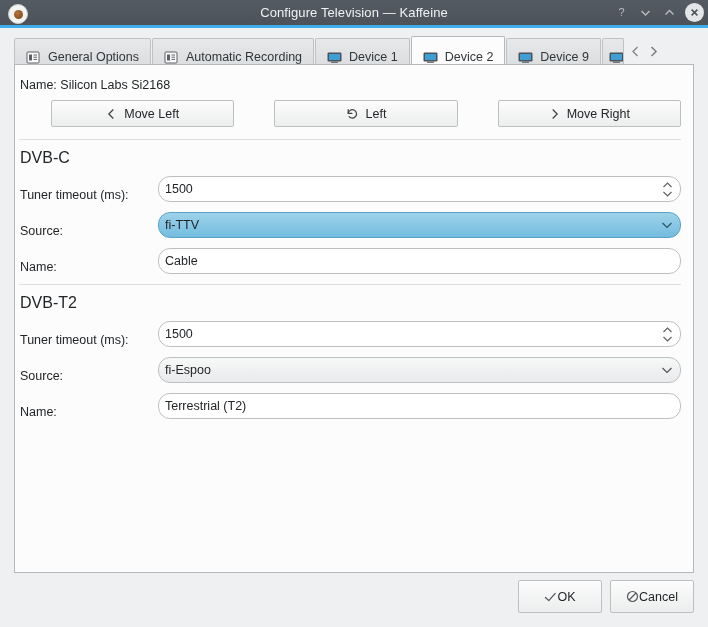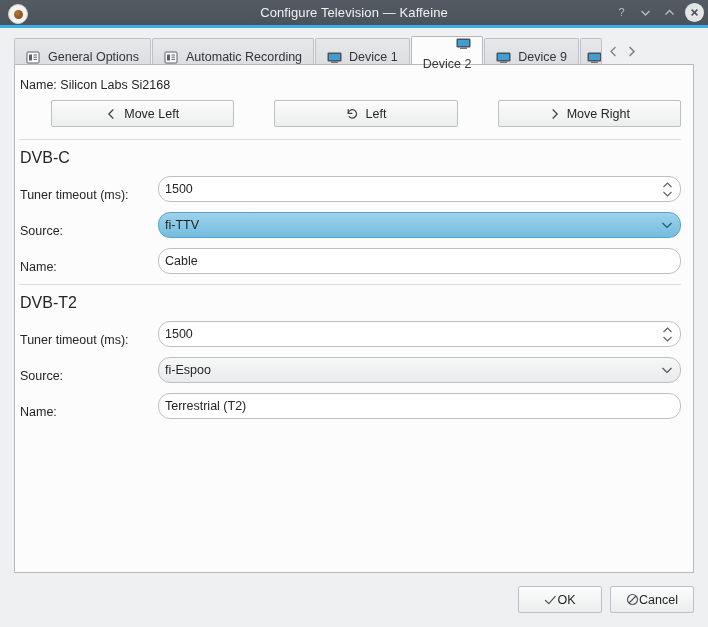--- a/index.html
+++ b/index.html
@@ -114,21 +114,20 @@
     box-sizing: border-box;
     white-space: nowrap;
     position: relative;
   }
   .tab.active {
     background: #fcfcfc;
     border-color: #b6b9bb;
     height: 28px;
     z-index: 3;
     font-weight: normal;
-    flex-direction: column;
   }
   .tab.clipped {
     overflow: hidden;
     max-width: 22px;
     padding-left: 6px;
     padding-right: 0;
   }
   .tab-icon { width: 15px; height: 13px; flex: 0 0 auto; }
   .tab-scrollers {
     display: flex;
@@ -259,21 +258,21 @@
 
   
   #buttonbox {
     position: absolute;
     right: 14px;
     bottom: 14px;
     display: flex;
     gap: 8px;
   }
   .dlgbtn {
-    height: 27px;
+    height: 33px;
     min-width: 84px;
     padding: 0 14px;
     background: linear-gradient(to bottom, #fcfcfc 0%, #eceded 100%);
     border: 1px solid #bdc0c2;
     border-radius: 2px;
     display: flex;
     align-items: center;
     justify-content: center;
     font-size: 12.5px;
     color: #232629;

